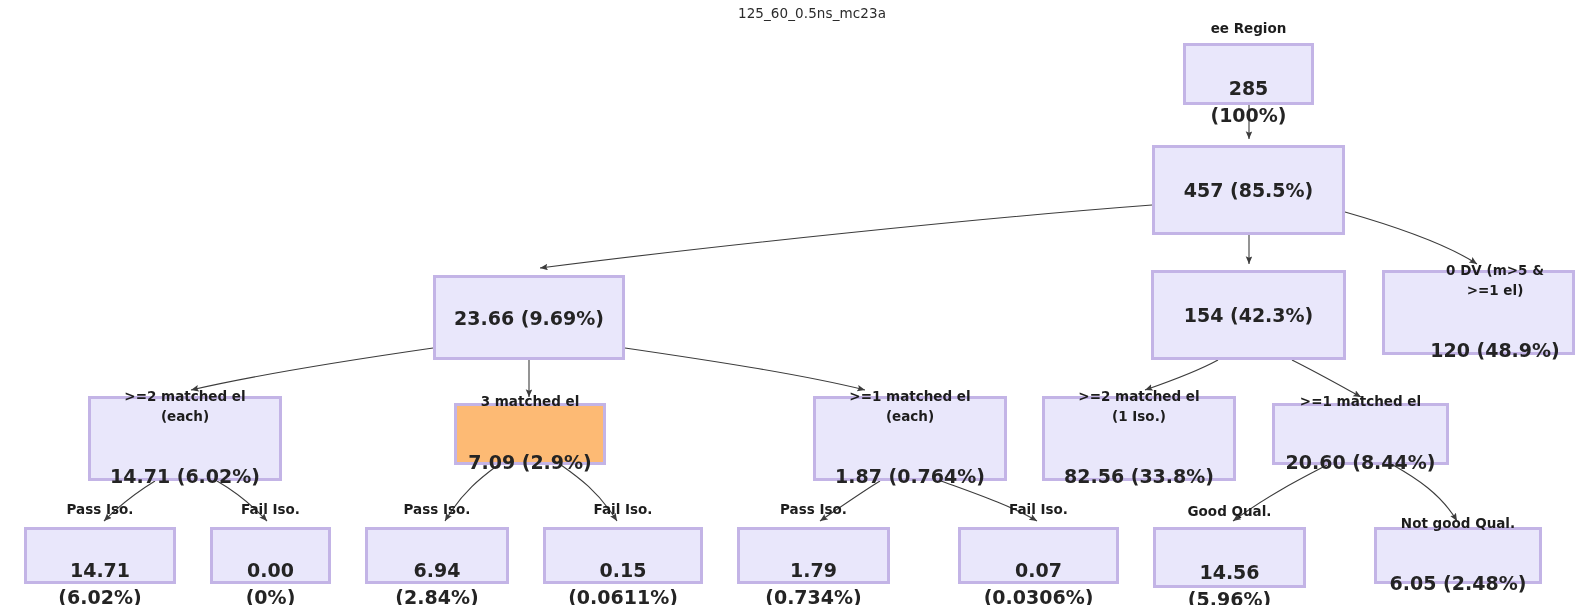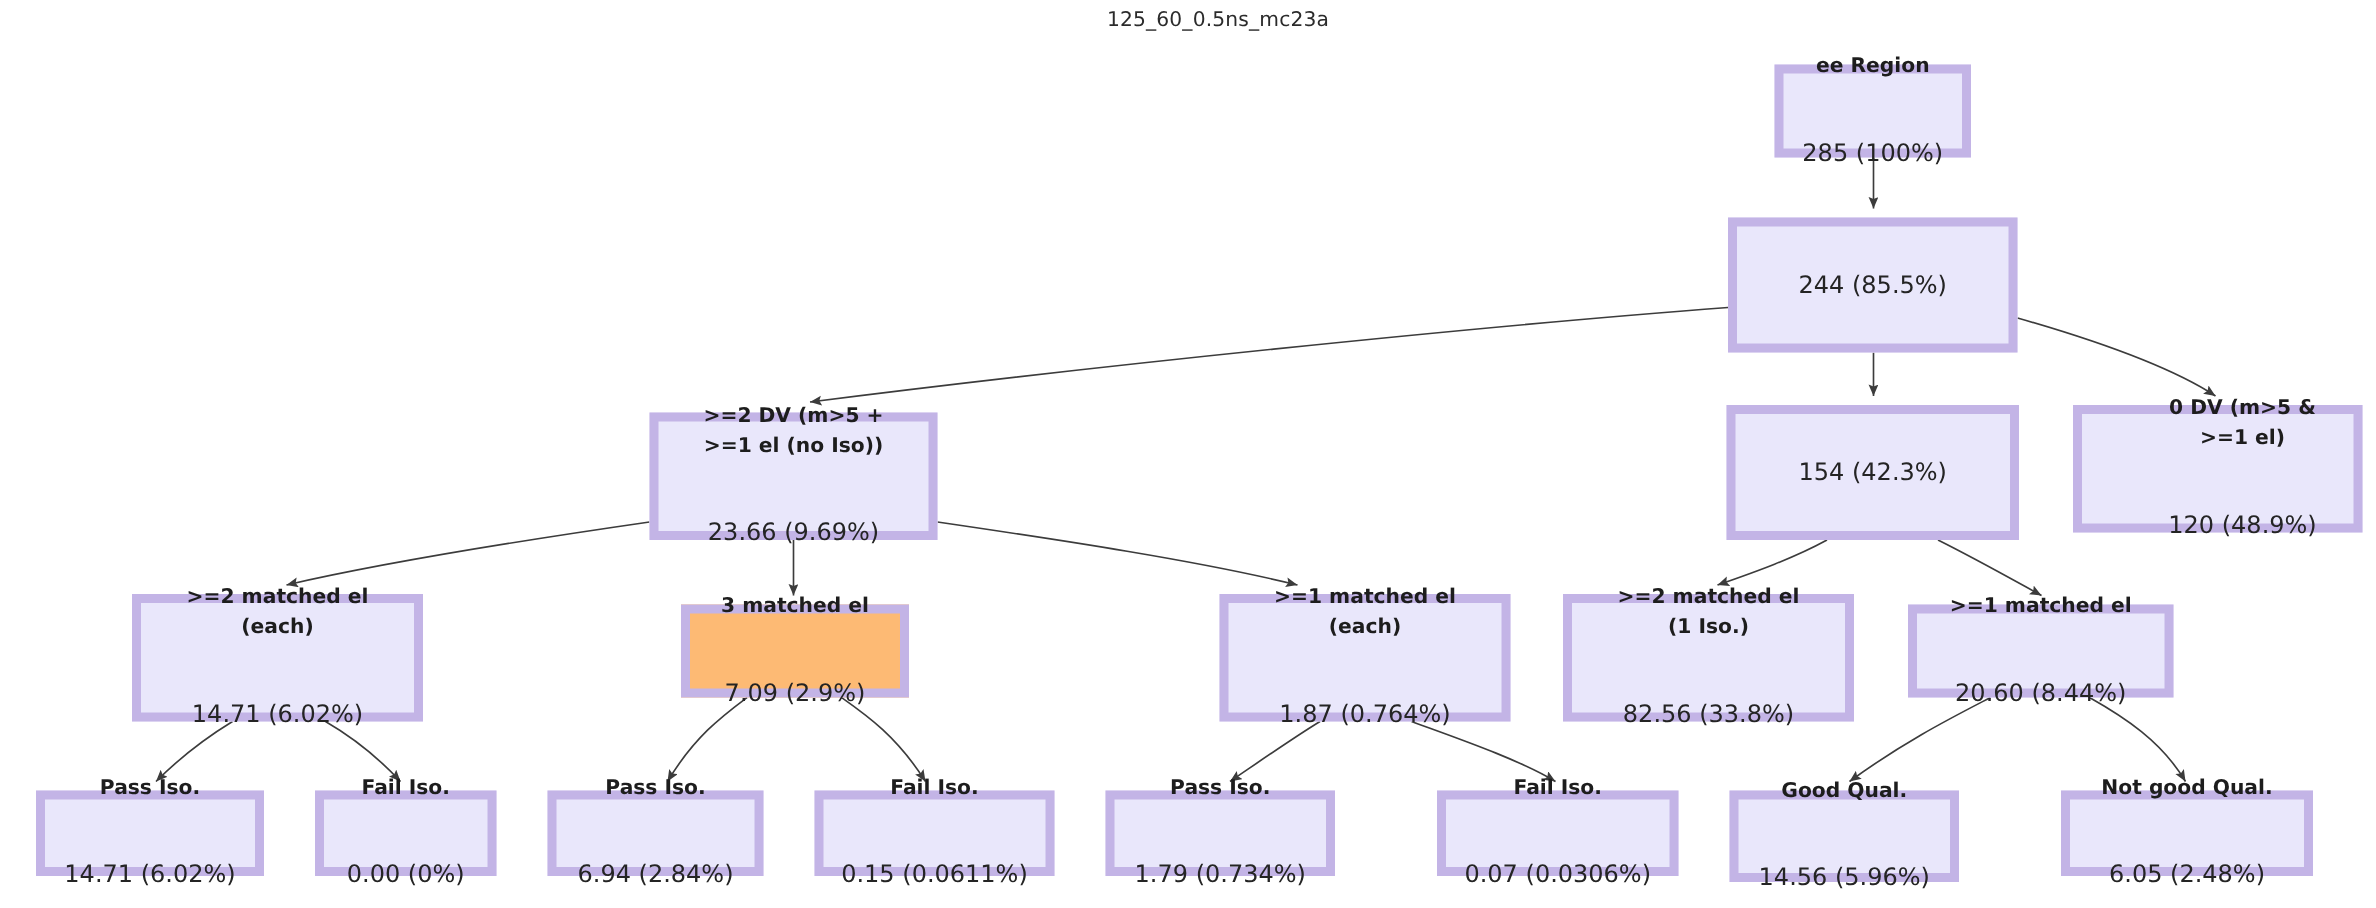--- a/index.html
+++ b/index.html
@@ -35,39 +35,39 @@
     text-align: center;
     font-size: 13.5px;
     color: #2b2b2b;
     font-family: "DejaVu Sans", sans-serif;
     letter-spacing: 0.1px;
   }
   .node {
     position: absolute;
     box-sizing: border-box;
     background: #e9e7fb;
-    border: 6px solid #14532d;
+    border: 3px solid #14532d;
     display: flex;
     flex-direction: column;
     align-items: center;
     justify-content: center;
     text-align: center;
     line-height: 1.42;
     padding: 2px 6px;
     gap: 36px;
   }
   .node-label {
     font-size: 13.5px;
     font-weight: bold;
     color: #1d1d1d;
     white-space: pre-line;
   }
   .node-count {
-    font-size: 16px;
-    font-weight: normal;
+    font-size: 19px;
+    font-weight: bold;
     color: #242424;
     margin-top: 1px;
   }
 </style>
 </head>
 <body>
 
 <div id="canvas">
 
   <div class="graph-title">125_60_0.5ns_mc23a</div>
@@ -98,25 +98,23 @@
         <path d="M1373,465 C1396,478 1421,494 1437,521" fill="none" stroke="#3c3c3c" stroke-width="1.1" marker-end="url(#arrowhead)"></path>
       </g>
   </svg>
 
   <div id="node-layer">
       <div class="node" style="left: 1163px; top: 43px; width: 131px; height: 62px; background: rgb(233, 231, 251); border-color: rgb(195, 180, 230);">
         <div class="node-label">ee Region</div>
         <div class="node-count">285 (100%)</div>
       </div>
       <div class="node" style="left: 1132px; top: 145px; width: 193px; height: 90px; background: rgb(233, 231, 251); border-color: rgb(195, 180, 230);">
-        <div class="node-count">244 (85.5%)</div>
+        <div class="node-count">457 (85.5%)</div>
       </div>
       <div class="node" style="left: 413px; top: 275px; width: 192px; height: 85px; background: rgb(233, 231, 251); border-color: rgb(195, 180, 230);">
-        <div class="node-label">&gt;=2 DV (m&gt;5 +
-&gt;=1 el (no Iso))</div>
         <div class="node-count">23.66 (9.69%)</div>
       </div>
       <div class="node" style="left: 1131px; top: 270px; width: 195px; height: 90px; background: rgb(233, 231, 251); border-color: rgb(195, 180, 230);">
         <div class="node-count">154 (42.3%)</div>
       </div>
       <div class="node" style="left: 1362px; top: 270px; width: 193px; height: 85px; background: rgb(233, 231, 251); border-color: rgb(195, 180, 230); padding-left: 39px;">
         <div class="node-label">0 DV (m&gt;5 &amp;
 &gt;=1 el)</div>
         <div class="node-count">120 (48.9%)</div>
       </div>

